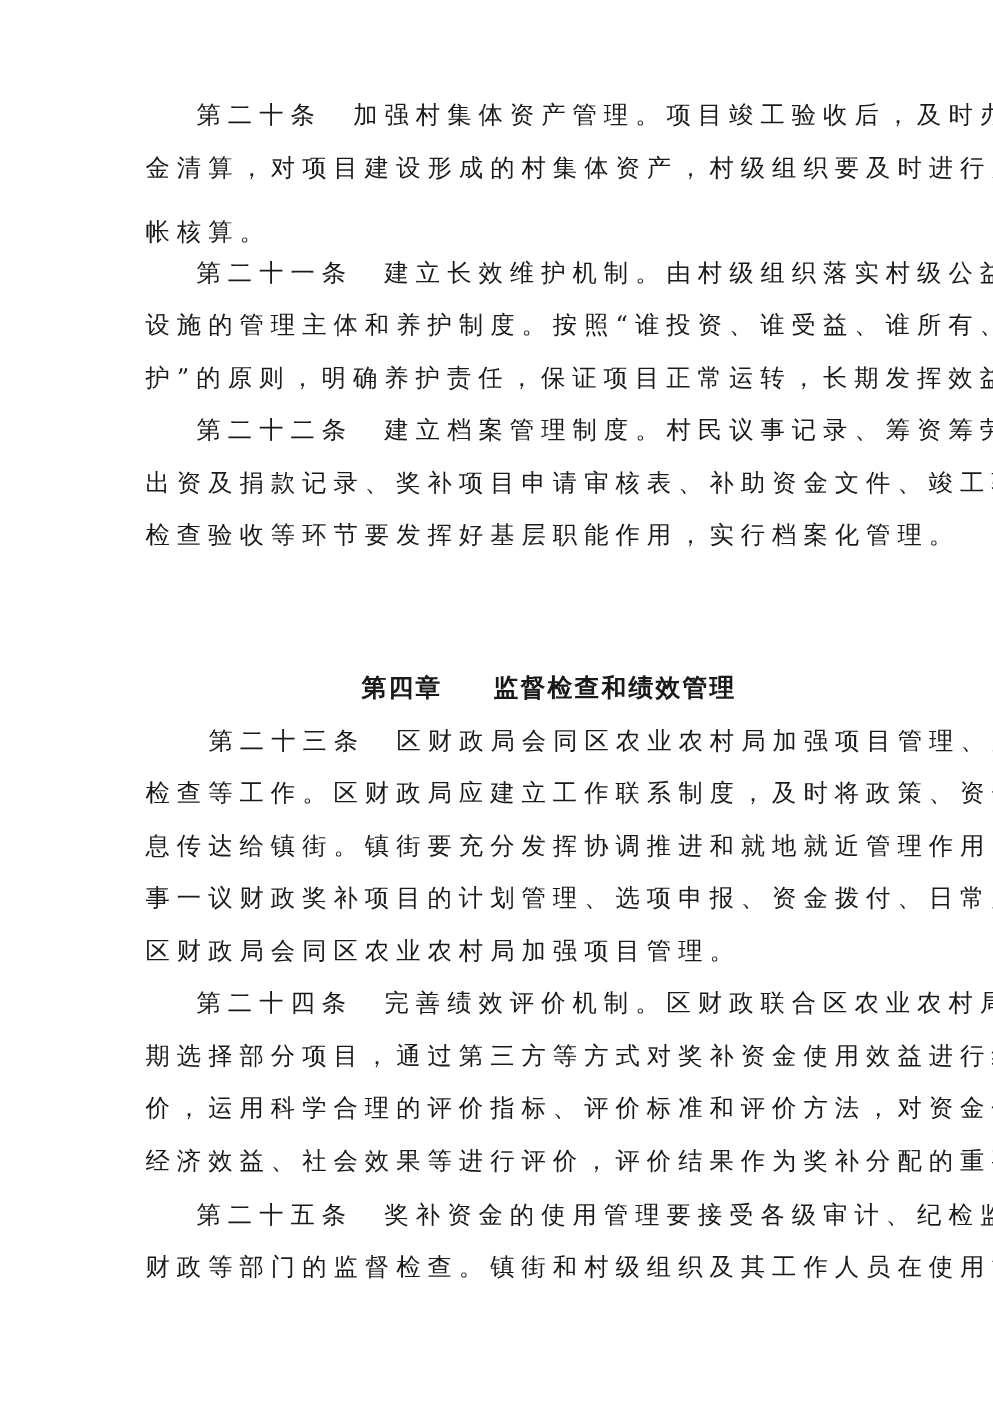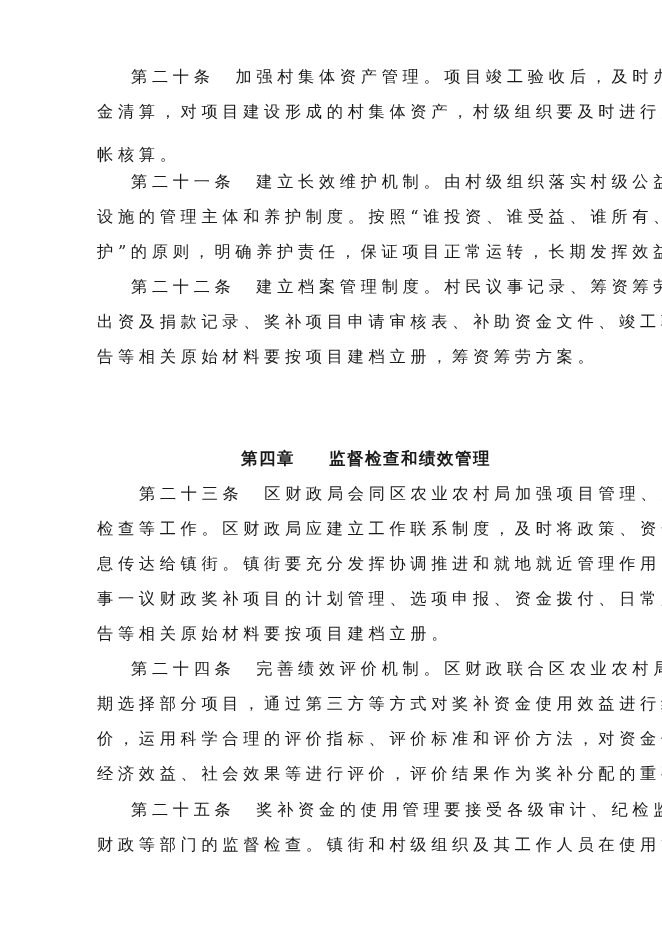--- a/index.html
+++ b/index.html
@@ -27,33 +27,33 @@
 
   <div>
     <div class="line ind" style="top:171px">第二十一条　建立长效维护机制。由村级组织落实村级公益事业</div>
     <div class="line" style="top:206px">设施的管理主体和养护制度。按照“谁投资、谁受益、谁所有、谁养</div>
     <div class="line" style="top:241px">护”的原则，明确养护责任，保证项目正常运转，长期发挥效益。</div>
   </div>
 
   <div>
     <div class="line ind" style="top:276px">第二十二条　建立档案管理制度。村民议事记录、筹资筹劳方案、</div>
     <div class="line" style="top:311px">出资及捐款记录、奖补项目申请审核表、补助资金文件、竣工验收报</div>
-    <div class="line" style="top:346px">告等相关原始材料要按项目建档立册，筹资筹劳方案。</div>
+    <div class="line" style="top:346px">检查验收等环节要发挥好基层职能作用，实行档案化管理。</div>
   </div>
 
   <div class="heading">
     <span>第四章</span><span class="sep"></span><span>监督检查和绩效管理</span>
   </div>
 
   <div>
     <div class="line ind2" style="top:483px">第二十三条　区财政局会同区农业农村局加强项目管理、监督、</div>
     <div class="line" style="top:518px">检查等工作。区财政局应建立工作联系制度，及时将政策、资金等信</div>
     <div class="line" style="top:553px">息传达给镇街。镇街要充分发挥协调推进和就地就近管理作用，在一</div>
     <div class="line" style="top:588px">事一议财政奖补项目的计划管理、选项申报、资金拨付、日常监管、</div>
-    <div class="line" style="top:623px">告等相关原始材料要按项目建档立册。</div>
+    <div class="line" style="top:623px">区财政局会同区农业农村局加强项目管理。</div>
   </div>
 
   <div>
     <div class="line ind" style="top:658px">第二十四条　完善绩效评价机制。区财政联合区农业农村局要定</div>
     <div class="line" style="top:693px">期选择部分项目，通过第三方等方式对奖补资金使用效益进行绩效评</div>
     <div class="line" style="top:728px">价，运用科学合理的评价指标、评价标准和评价方法，对资金使用的</div>
     <div class="line" style="top:763px">经济效益、社会效果等进行评价，评价结果作为奖补分配的重要依据。</div>
   </div>
 
   <div>

